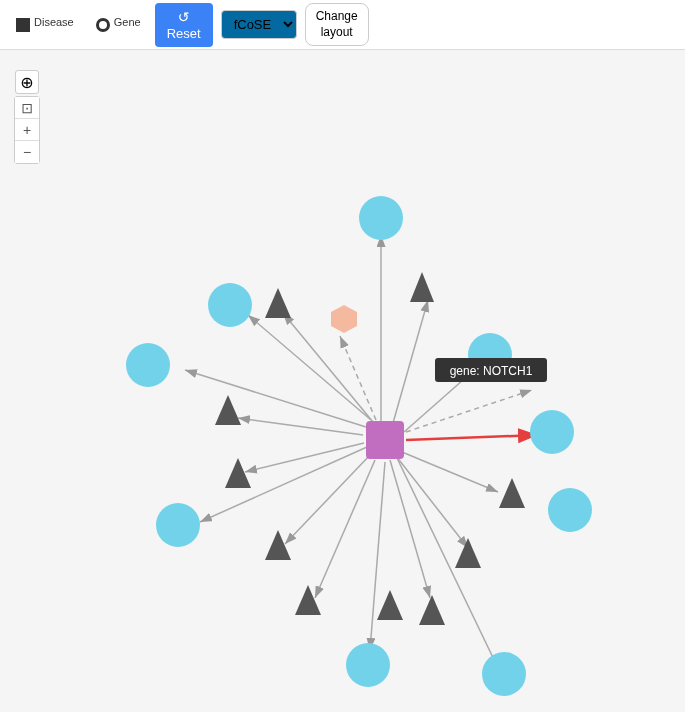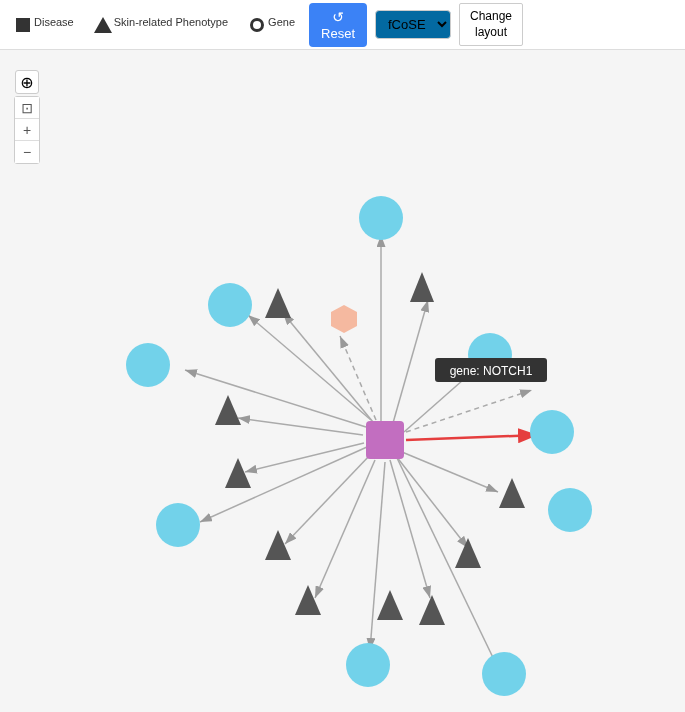--- a/index.html
+++ b/index.html
@@ -81,21 +81,21 @@
       border-radius: 4px;
       padding: 5px 8px;
       font-size: 13px;
       cursor: pointer;
       background: #0369a1;
     }
 
     .change-layout-btn {
       background: white;
       border: 1px solid #ccc;
-      border-radius: 2px;
+      border-radius: 8px;
       padding: 5px 10px;
       cursor: pointer;
       font-size: 12px;
       line-height: 1.3;
       text-align: center;
     }
 
     .graph-area {
       position: relative;
       width: 685px;
@@ -167,26 +167,20 @@
 
 <div class="toolbar">
 
   <div class="legend-item">
     <div class="icon-shape">
       <div class="square-icon"></div>
     </div>
     <span>Disease</span>
   </div>
 
-  <div class="legend-item">
-    <div class="icon-shape">
-      <div class="triangle-icon"></div>
-    </div>
-    <span>Skin-related Phenotype</span>
-  </div>
 
   <div class="legend-item">
     <div class="icon-shape">
       <div class="circle-icon"></div>
     </div>
     <span>Gene</span>
   </div>
 
 
   <button class="reset-btn">

